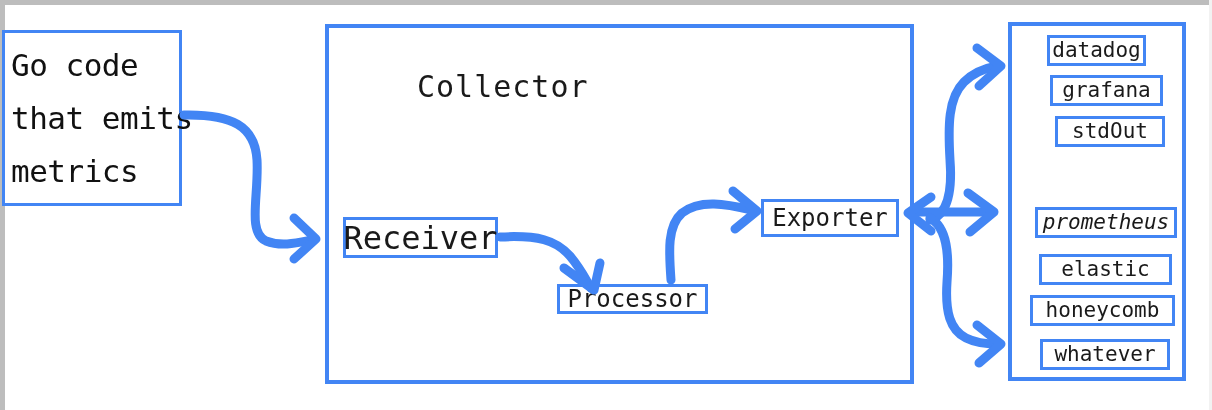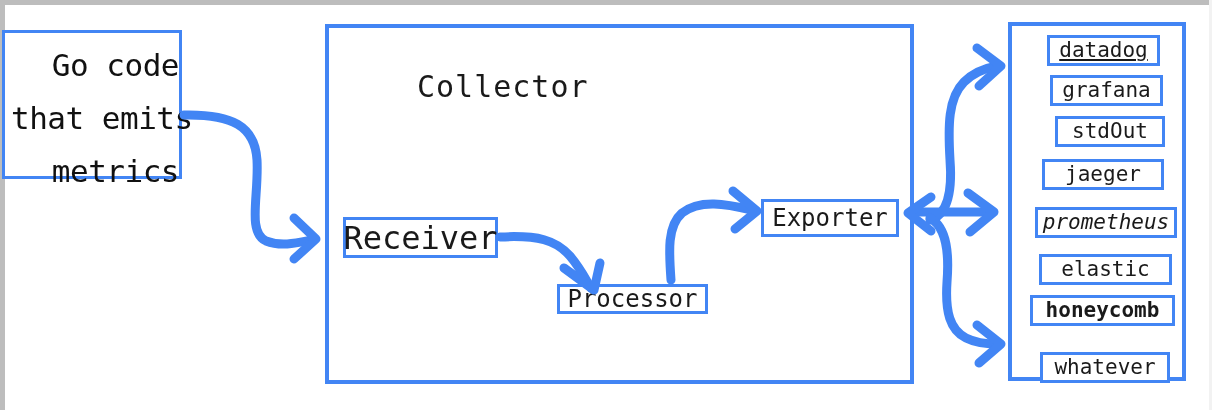--- a/index.html
+++ b/index.html
@@ -48,25 +48,24 @@
     align-items: center;
     justify-content: center;
     color: #1a1a1a;
     white-space: nowrap;
     line-height: 1;
   }
 
   
   #src-box {
     left: 2px; top: 30px;
-    width: 180px; height: 149px;
+    width: 180px; height: 176px;
     border-width: 3px;
     display: block;
     padding: 6px 0 8px 6px;
-    text-align: right;
   }
   #src-box .src-line {
     font-size: 31px;
     line-height: 53px;
     letter-spacing: -0.5px;
     color: #111111;
     font-family: "DejaVu Sans Mono", "Liberation Mono", monospace;
   }
 
   
@@ -161,42 +160,39 @@
 
   <div class="box" id="collector-box">
     <div id="collector-title">Collector</div>
   </div>
 
   <div class="box" id="receiver-box">Receiver</div>
   <div class="box" id="processor-box">Processor</div>
   <div class="box" id="exporter-box">Exporter</div>
 
   <div class="box" id="backends-box">
-      <div class="backend" style="left: 35px; top: 9px; width: 113px; text-decoration: underline;">
+      <div class="backend" style="left: 35px; top: 9px; width: 99px;">
         <span>datadog</span>
       </div>
       <div class="backend" style="left: 38px; top: 49px; width: 113px;">
         <span>grafana</span>
       </div>
       <div class="backend" style="left: 43px; top: 90px; width: 110px; align-items: center;">
         <span>stdOut</span>
       </div>
-      <div class="backend" style="left: 30px; top: 133px; width: 122px;">
-        <span>jaeger</span>
-      </div>
       <div class="backend" style="left: 23px; top: 181px; width: 142px; font-style: italic;">
         <span>prometheus</span>
       </div>
       <div class="backend" style="left: 27px; top: 228px; width: 133px; justify-content: center;">
         <span>elastic</span>
       </div>
-      <div class="backend" style="left: 18px; top: 269px; width: 145px; font-weight: bold;">
+      <div class="backend" style="left: 18px; top: 269px; width: 145px;">
         <span>honeycomb</span>
       </div>
-      <div class="backend" style="left: 28px; top: 313px; width: 130px; margin-top: 13px;">
+      <div class="backend" style="left: 28px; top: 313px; width: 130px;">
         <span>whatever</span>
       </div>
     </div>
 
   <svg id="arrows" viewBox="0 0 1212 410" xmlns="http://www.w3.org/2000/svg">
 
     <g>
       <path class="arrow-path" d="M 184 115 C 232 114, 255 126, 257 160 C 259 196, 247 232, 266 241 C 281 247, 297 243, 312 240"></path>
       <path class="arrow-head" d="M 294 218 L 316 239 L 294 259"></path>
     </g>

